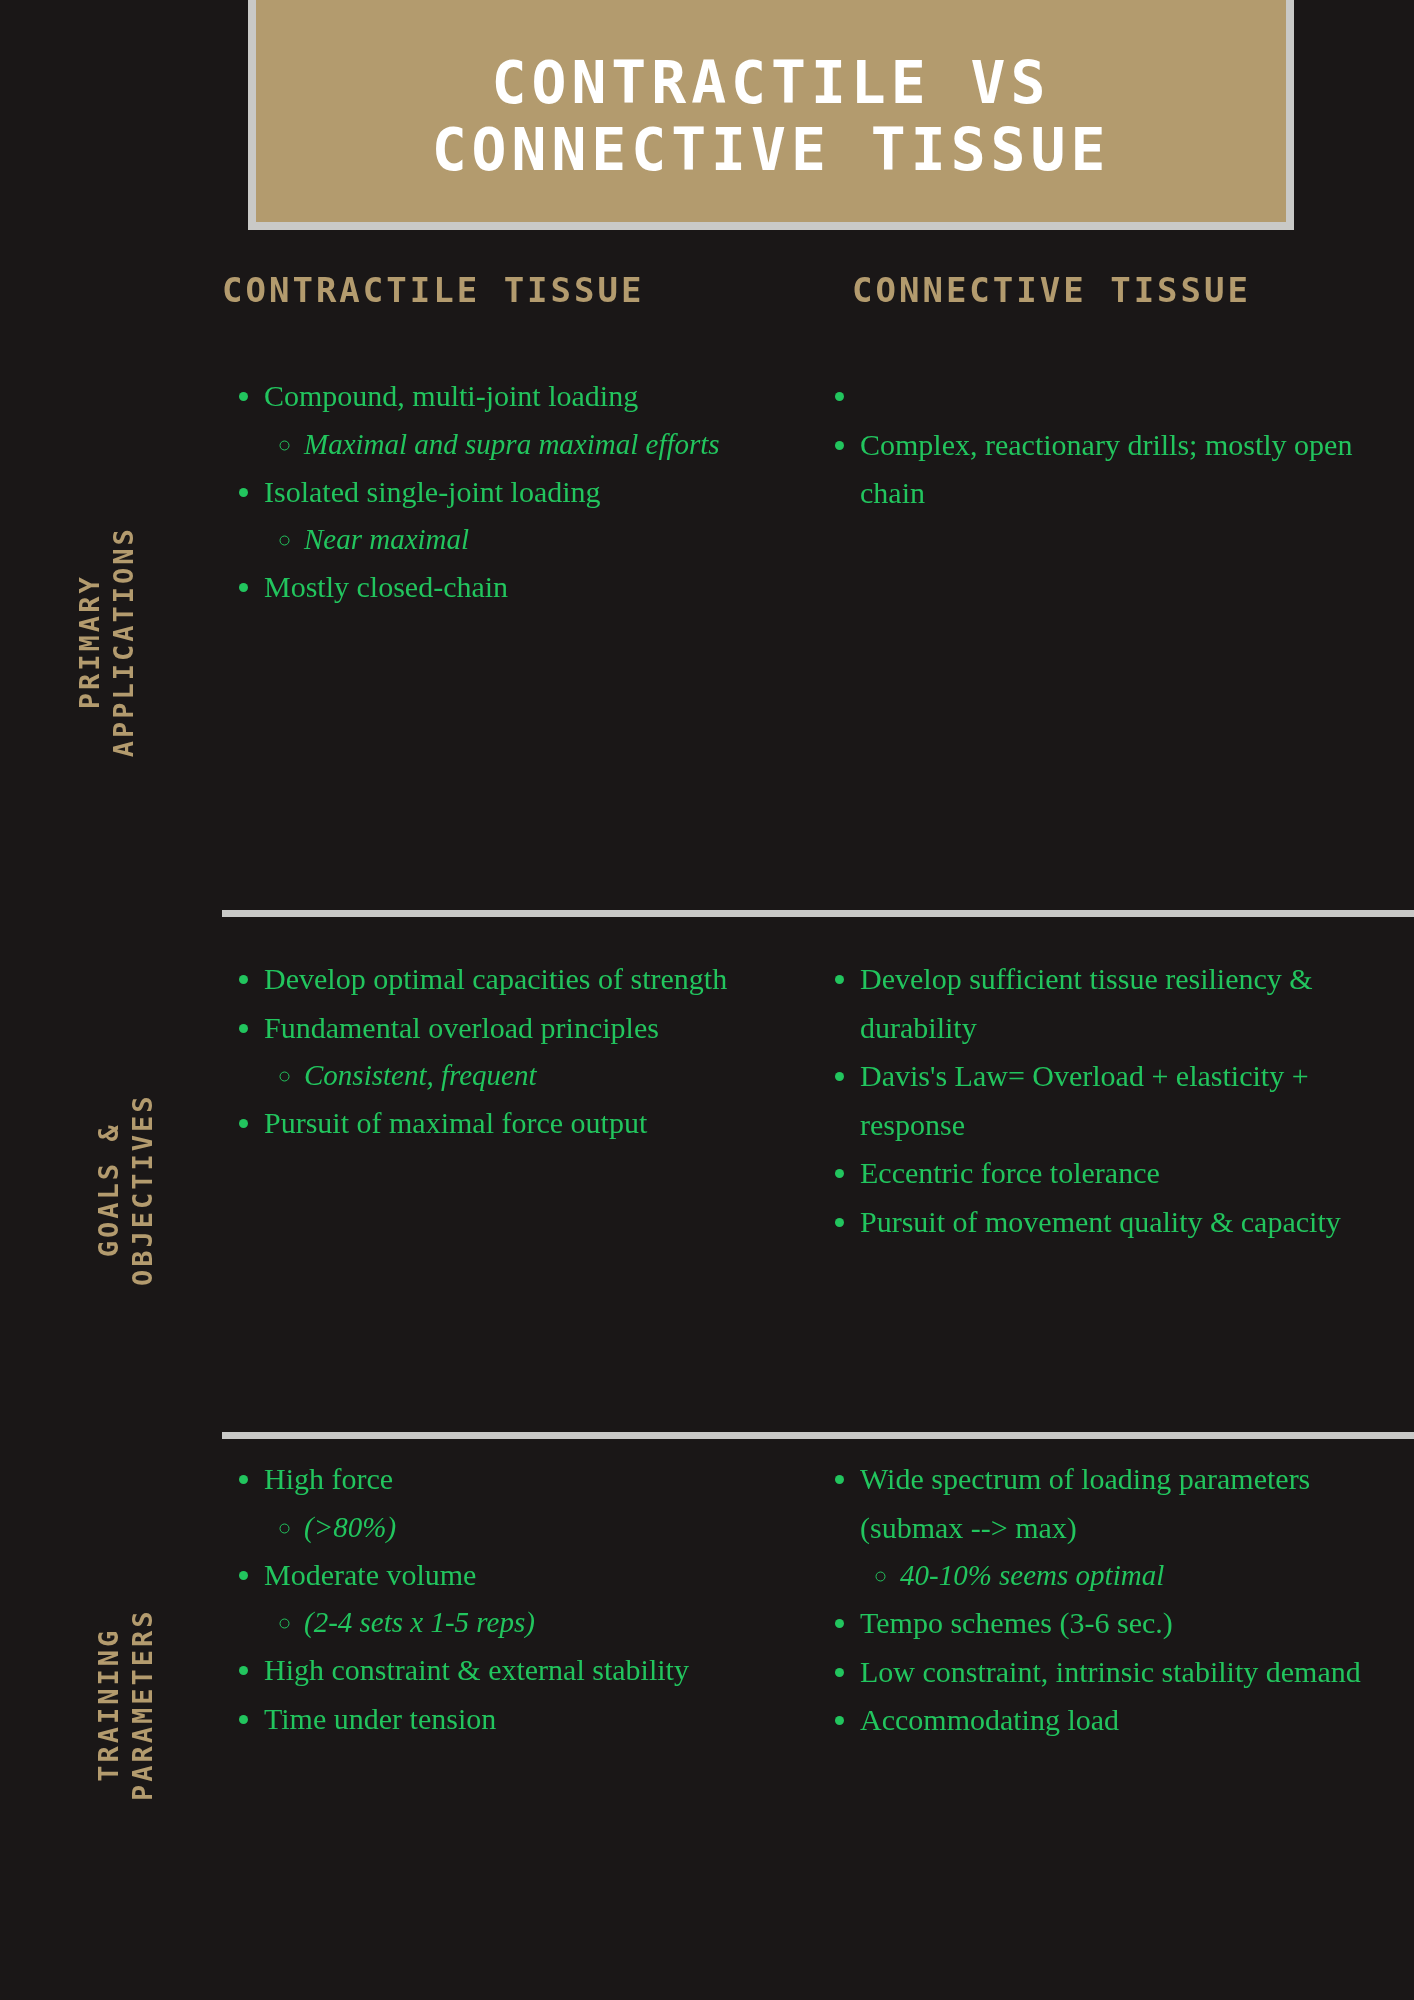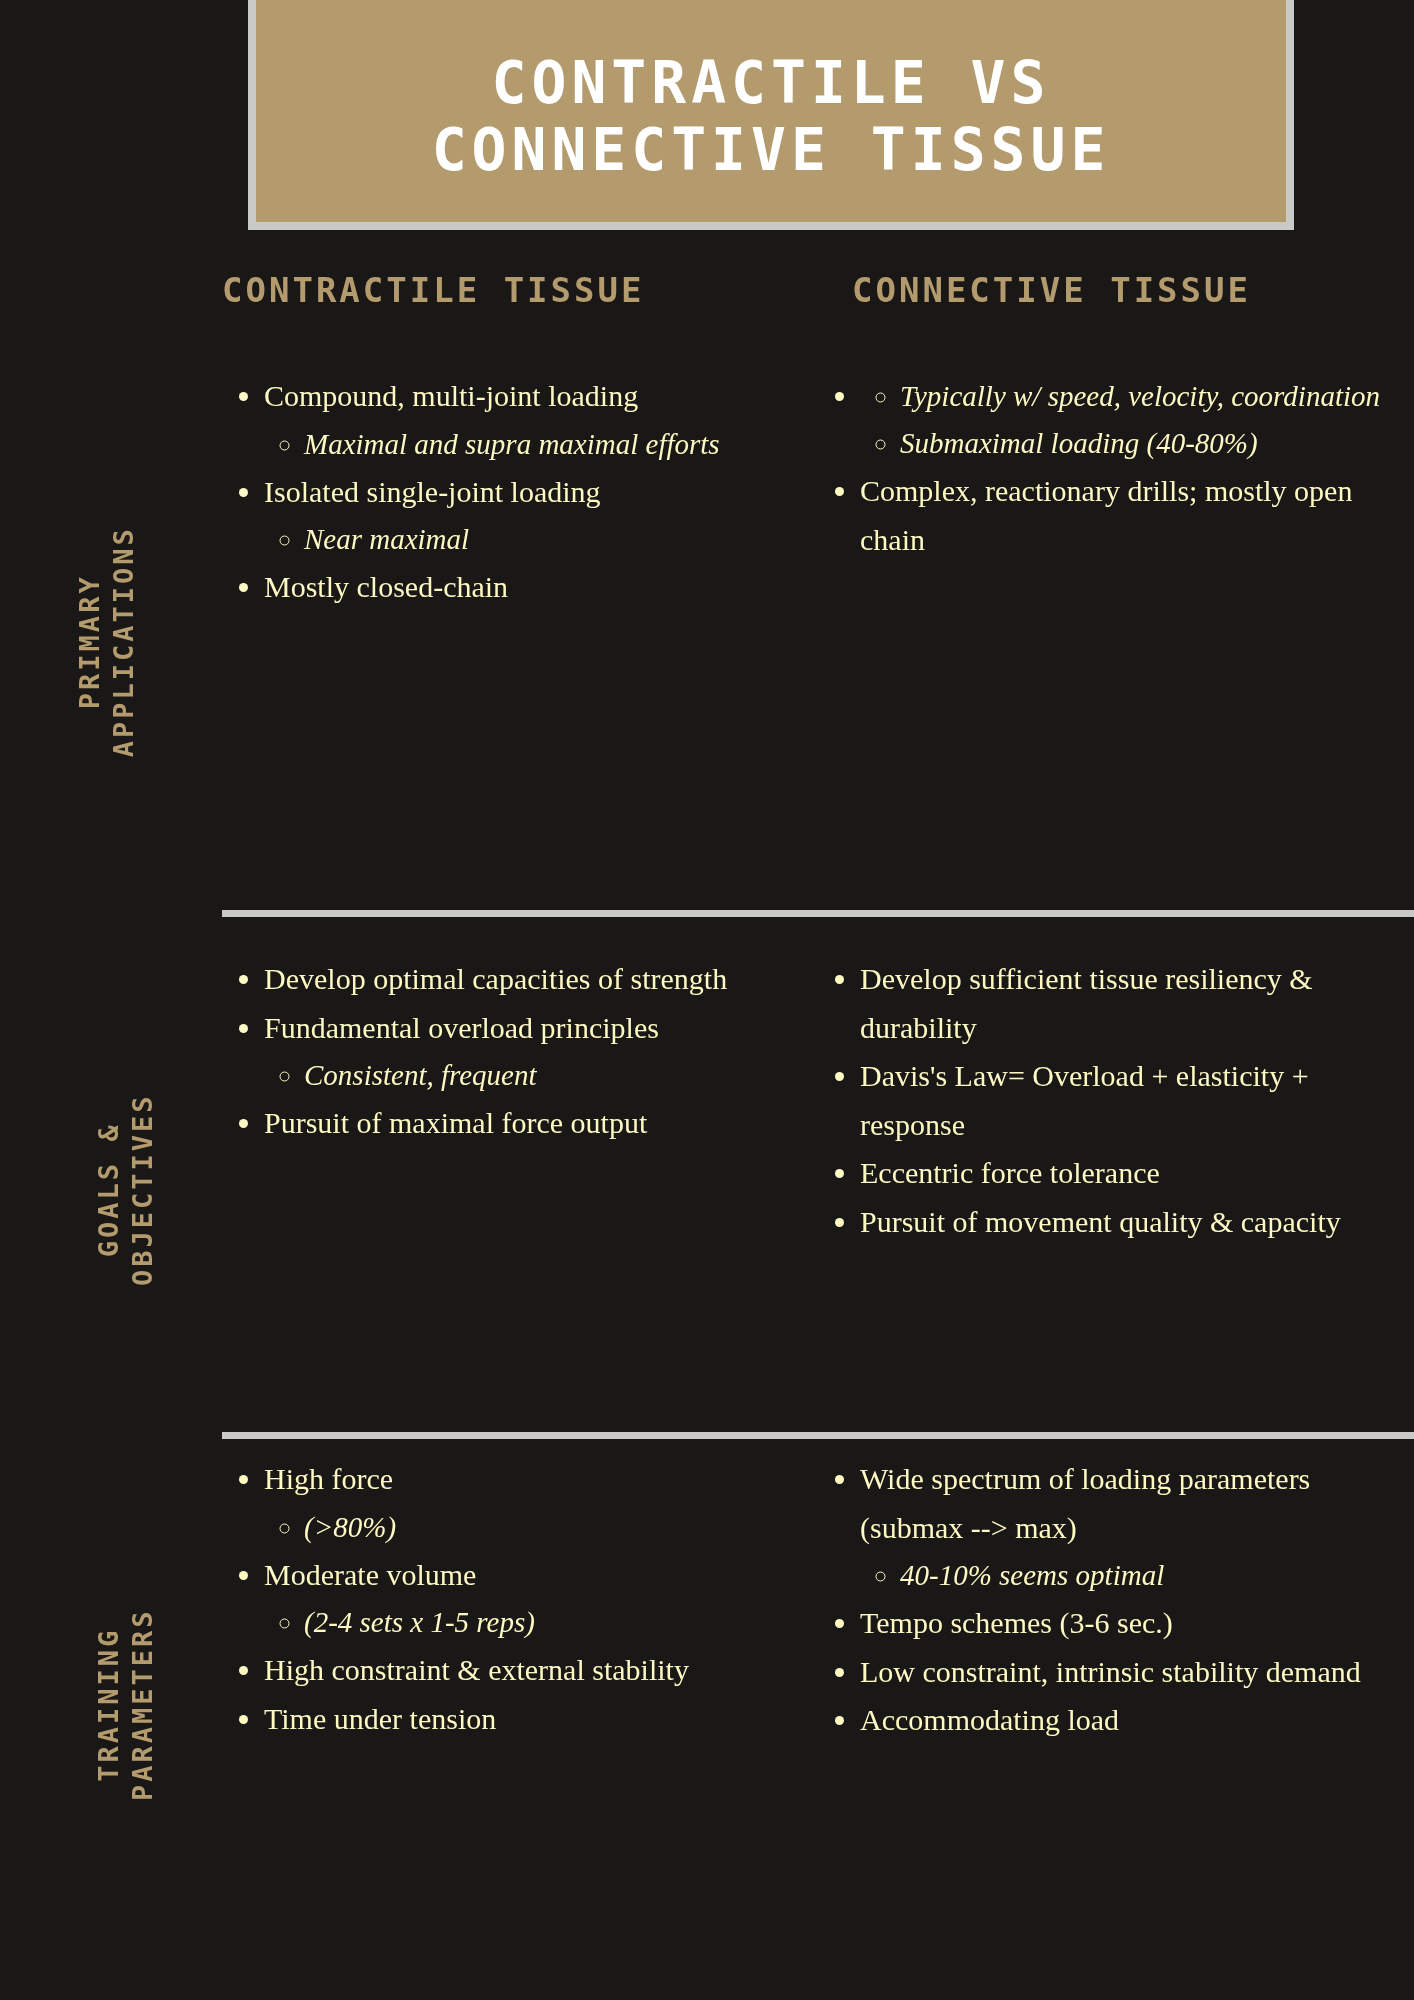--- a/index.html
+++ b/index.html
@@ -121,21 +121,21 @@
     list-style: disc;
   }
   ul.l2 {
     margin: 0;
     padding-left: 40px;
     list-style: circle;
   }
   li {
     font-size: 30px;
     line-height: 1.62;
-    color: #fef9c3;
+    color: #22c55e;
   }
   ul.l2 > li { font-size: 29px; font-style: italic; }
 
   
   .divider {
     position: absolute;
     left: 222px;
     width: 1192px;
     height: 7px;
     background: #c9c9c7;
@@ -181,24 +181,20 @@
           <ul class="l2">
             <li>Near maximal</li>
           </ul>
         </li>
         <li>Mostly closed-chain</li>
       </ul>
     </div>
     <div class="col">
       <ul class="l1">
         <li>
-          <ul class="l2">
-            <li>Typically w/ speed, velocity, coordination</li>
-            <li>Submaximal loading (40-80%)</li>
-          </ul>
         </li>
         <li>Complex, reactionary drills; mostly open chain</li>
       </ul>
     </div>
   </div>
 </div>
 
 <div class="divider" id="div0"></div>
 
 <div class="section" id="sec1">

